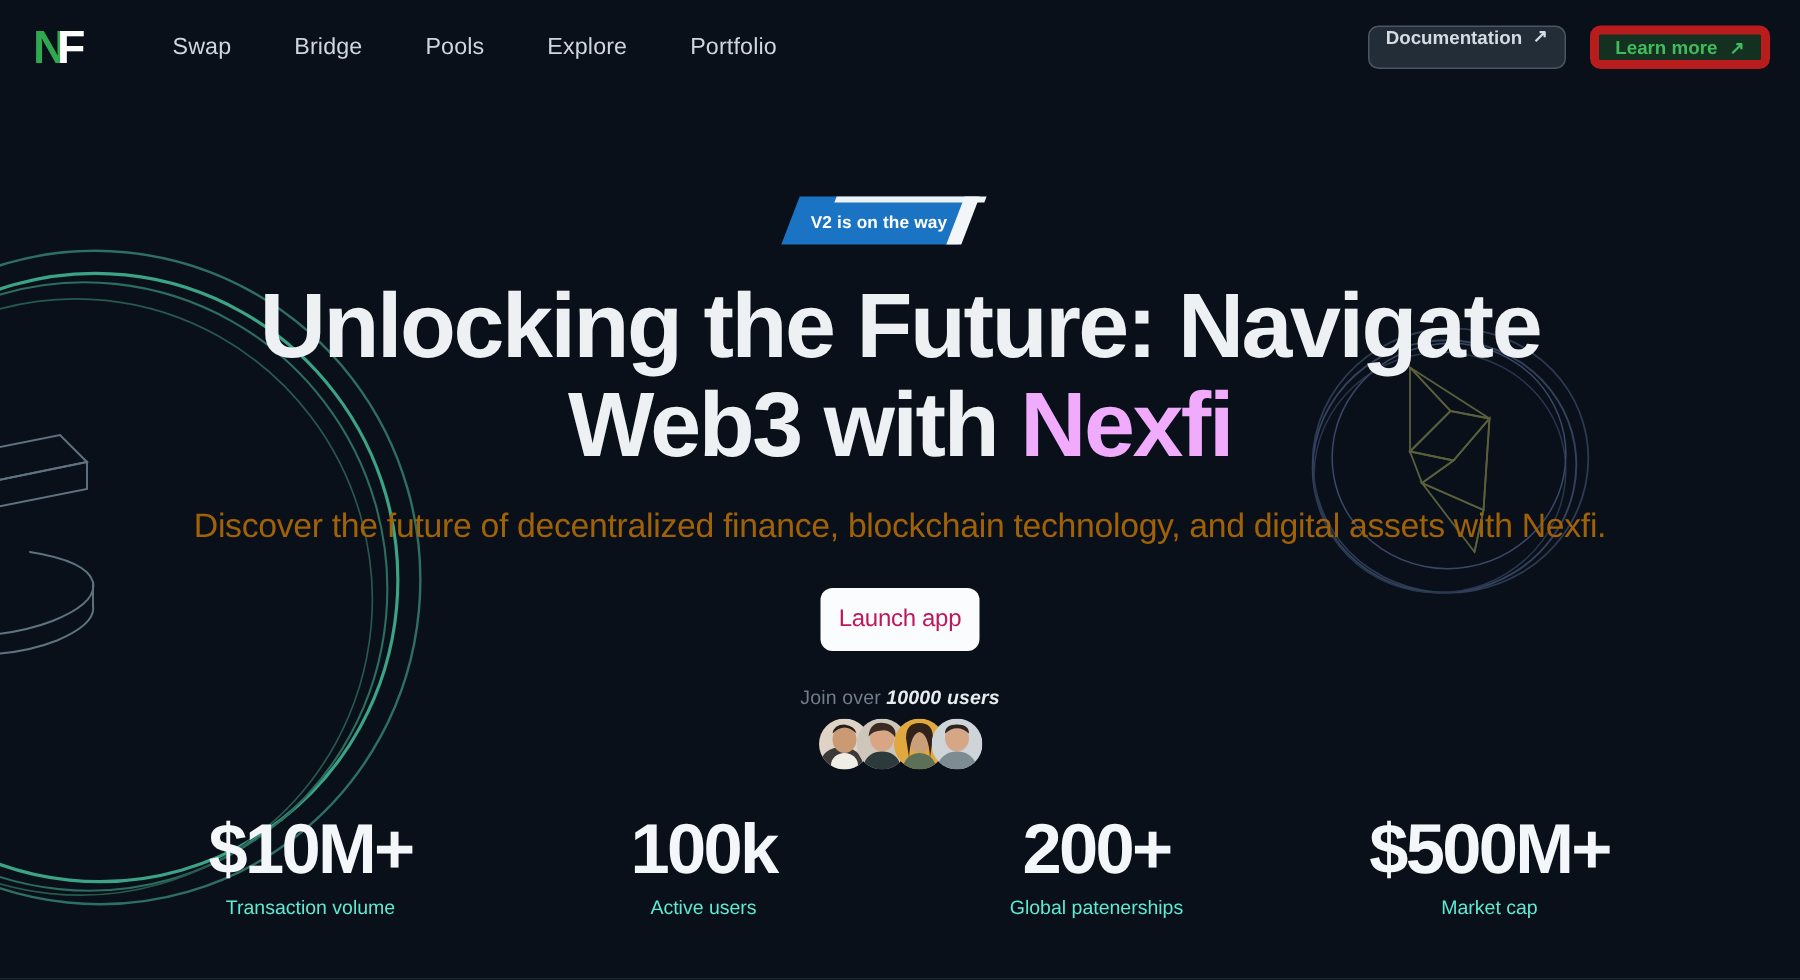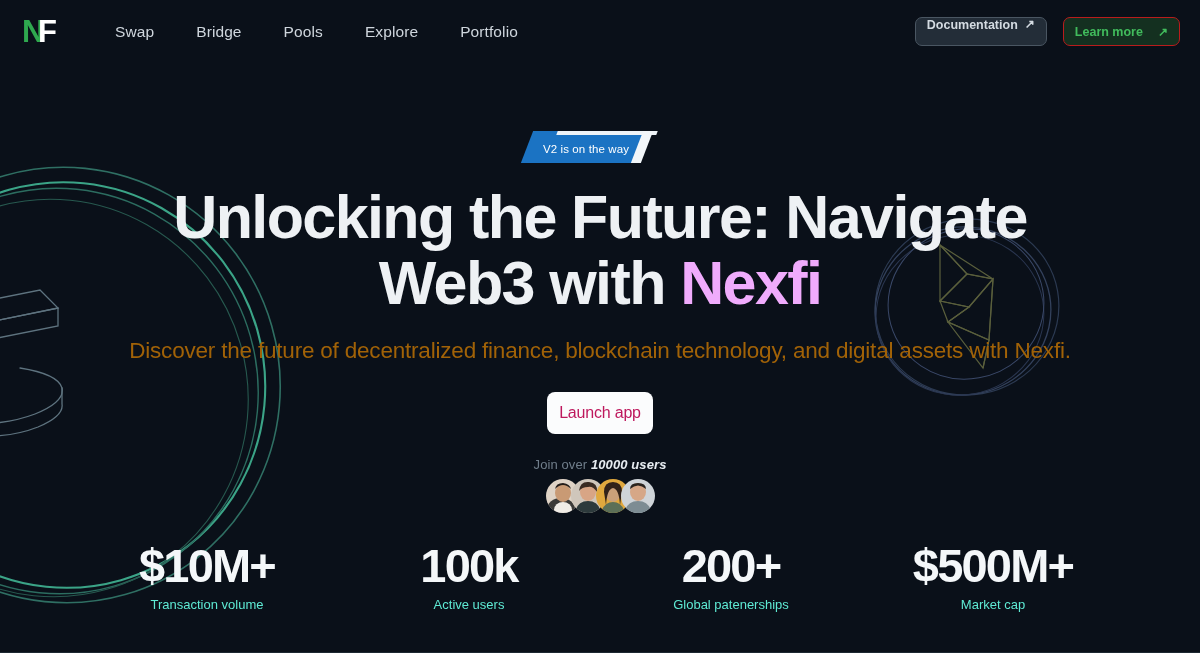--- a/index.html
+++ b/index.html
@@ -108,26 +108,26 @@
     color: #d4dbe2;
     font-size: 12.5px;
     font-weight: 600;
     cursor: pointer;
     white-space: nowrap;
   }
 
   .btn-learn {
     display: inline-flex;
     align-items: center;
-    gap: 15px;
+    gap: 8px;
     height: 29px;
     padding: 0 11px;
     border-radius: 7px;
     background: #143020;
-    border: 1px solid #b91c1c;
+    border: 6px solid #b91c1c;
     color: #41bb5c;
     font-size: 12.5px;
     font-weight: 600;
     cursor: pointer;
     white-space: nowrap;
   }
   .arr { font-size: 12px; line-height: 1; display: inline-block; }
 
   
   .hero {
@@ -173,21 +173,21 @@
   }
   .badge .btext {
     position: absolute;
     left: 0; top: 0;
     width: 118px;
     height: 32px;
     display: flex;
     align-items: center;
     justify-content: center;
     font-size: 11.5px;
-    font-weight: 400;
+    font-weight: 700;
     color: #ffffff;
     letter-spacing: 0.1px;
     padding-top: 4px;
   }
 
   .headline {
     margin-top: 21px;
     font-size: 61px;
     line-height: 66px;
     font-weight: 700;

